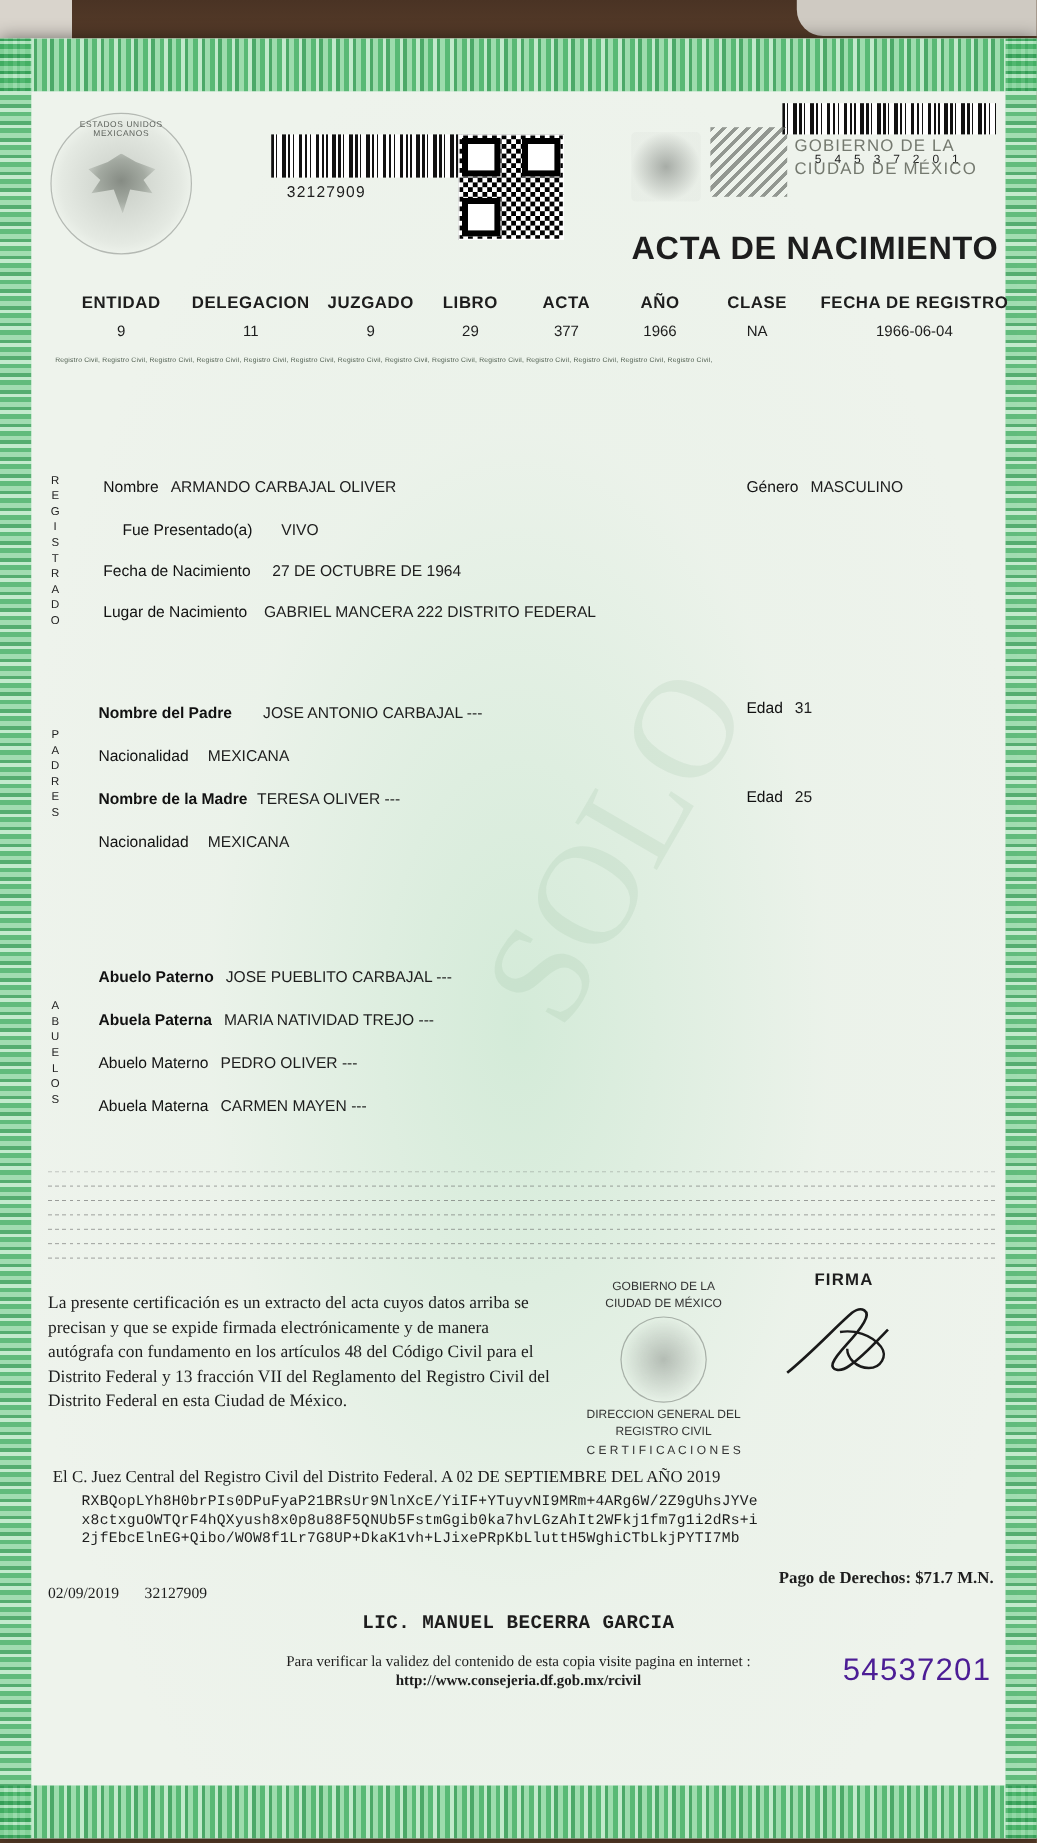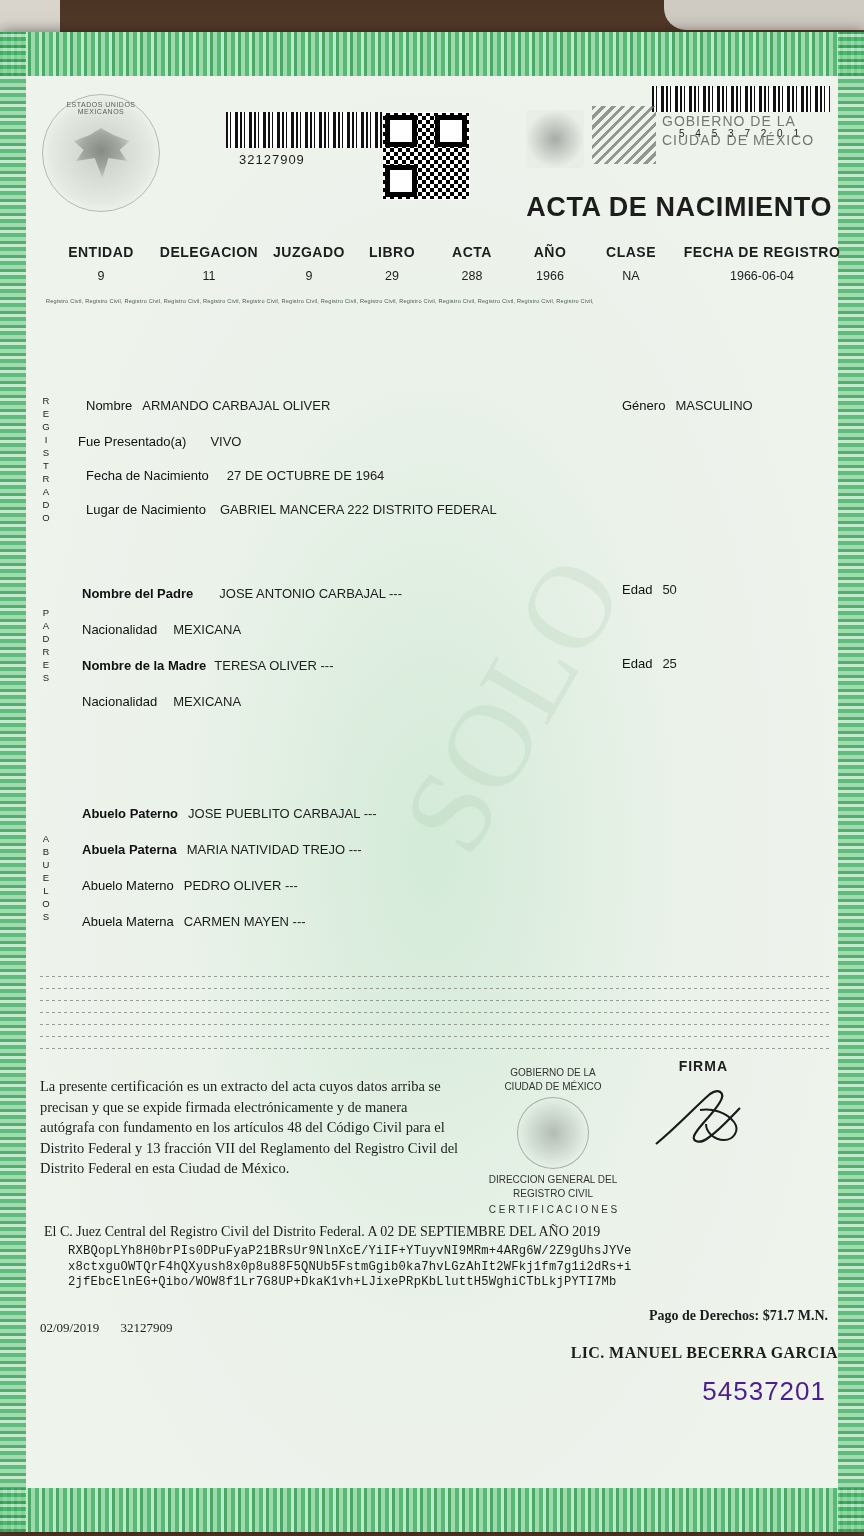--- a/index.html
+++ b/index.html
@@ -189,22 +189,22 @@
     letter-spacing:.2px;
   }
   .pago{
     position:absolute;right:10px;top:1232px;
     font-family:"Liberation Serif", serif;font-size:14px;font-weight:bold;
   }
   .footdate{
     position:absolute;left:14px;top:1244px;font-family:"Liberation Serif",serif;font-size:13px;
   }
   .lic{
-    position:absolute;left:0;right:0;top:1268px;text-align:right;
-    font-family:Liberation Serif, serif;font-size:16px;font-weight:bold;letter-spacing:.4px;
+    position:absolute;left:0;right:0;top:1268px;text-align:center;
+    font-family:Liberation Mono, monospace;font-size:16px;font-weight:bold;letter-spacing:.4px;
   }
   .verify{
     position:absolute;left:0;right:0;top:1300px;text-align:center;
     font-family:"Liberation Serif", serif;font-size:12.5px;line-height:1.3;
   }
   .folio-red{
     position:absolute;right:12px;top:1300px;
     color:#4c1d95;font-size:26px;letter-spacing:1px;
     font-family:Liberation Sans, sans-serif;
   }
@@ -265,21 +265,21 @@
       <div class="hdr-cell" style="left:218px;width:90px">
         <div class="lab">JUZGADO</div>
         <div class="val">9</div>
       </div>
       <div class="hdr-cell" style="left:306px;width:80px">
         <div class="lab">LIBRO</div>
         <div class="val">29</div>
       </div>
       <div class="hdr-cell" style="left:386px;width:80px">
         <div class="lab">ACTA</div>
-        <div class="val">288</div>
+        <div class="val">377</div>
       </div>
       <div class="hdr-cell" style="left:466px;width:76px">
         <div class="lab">AÑO</div>
         <div class="val">1966</div>
       </div>
       <div class="hdr-cell" style="left:542px;width:86px">
         <div class="lab">CLASE</div>
         <div class="val">NA</div>
       </div>
       <div class="hdr-cell" style="left:628px;width:176px">
@@ -300,42 +300,42 @@
 A
 D
 O</div>
 
     <div class="f" style="left:60px;top:322px">
       <span class="k">Nombre</span><span class="v">ARMANDO CARBAJAL OLIVER</span>
     </div>
     <div class="f" style="left:596px;top:322px">
       <span class="k">Género</span><span class="v">MASCULINO</span>
     </div>
-    <div class="f" style="left:52px;top:358px">
+    <div class="f" style="left:76px;top:358px">
       <span class="k">Fue Presentado(a)</span><span class="v" style="margin-left:24px">VIVO</span>
     </div>
     <div class="f" style="left:60px;top:392px">
       <span class="k">Fecha de Nacimiento</span><span class="v" style="margin-left:18px">27 DE OCTUBRE DE 1964</span>
     </div>
     <div class="f" style="left:60px;top:426px">
       <span class="k">Lugar de Nacimiento</span><span class="v" style="margin-left:14px">GABRIEL MANCERA 222  DISTRITO FEDERAL</span>
     </div>
 
     <div class="vlabel" style="top: 530px; white-space: pre;">P
 A
 D
 R
 E
 S</div>
 
     <div class="f" style="left:56px;top:510px">
       <span class="k bold-k">Nombre del Padre</span><span class="v" style="margin-left:26px">JOSE ANTONIO CARBAJAL ---</span>
     </div>
     <div class="f" style="left:596px;top:506px">
-      <span class="k">Edad</span><span class="v">50</span>
+      <span class="k">Edad</span><span class="v">31</span>
     </div>
     <div class="f" style="left:56px;top:546px">
       <span class="k">Nacionalidad</span><span class="v" style="margin-left:16px">MEXICANA</span>
     </div>
     <div class="f" style="left:56px;top:582px">
       <span class="k bold-k">Nombre de la Madre</span><span class="v" style="margin-left:8px">TERESA OLIVER ---</span>
     </div>
     <div class="f" style="left:596px;top:580px">
       <span class="k">Edad</span><span class="v">25</span>
     </div>
@@ -390,15 +390,19 @@
 x8ctxguOWTQrF4hQXyush8x0p8u88F5QNUb5FstmGgib0ka7hvLGzAhIt2WFkj1fm7g1i2dRs+i
 2jfEbcElnEG+Qibo/WOW8f1Lr7G8UP+DkaK1vh+LJixePRpKbLluttH5WghiCTbLkjPYTI7Mb</div>
 
     <div class="pago">Pago de Derechos: $71.7 M.N.</div>
     <div class="footdate">
       <span>02/09/2019</span>
       <span style="margin-left:18px">32127909</span>
     </div>
 
     <div class="lic">LIC. MANUEL BECERRA GARCIA</div>
+    <div class="verify">
+      <div>Para verificar la validez del contenido de esta copia visite pagina en internet :</div>
+      <div style="font-weight:bold">http://www.consejeria.df.gob.mx/rcivil</div>
+    </div>
     <div class="folio-red">54537201</div>
   </div>
 </div>
 
 </body></html>

